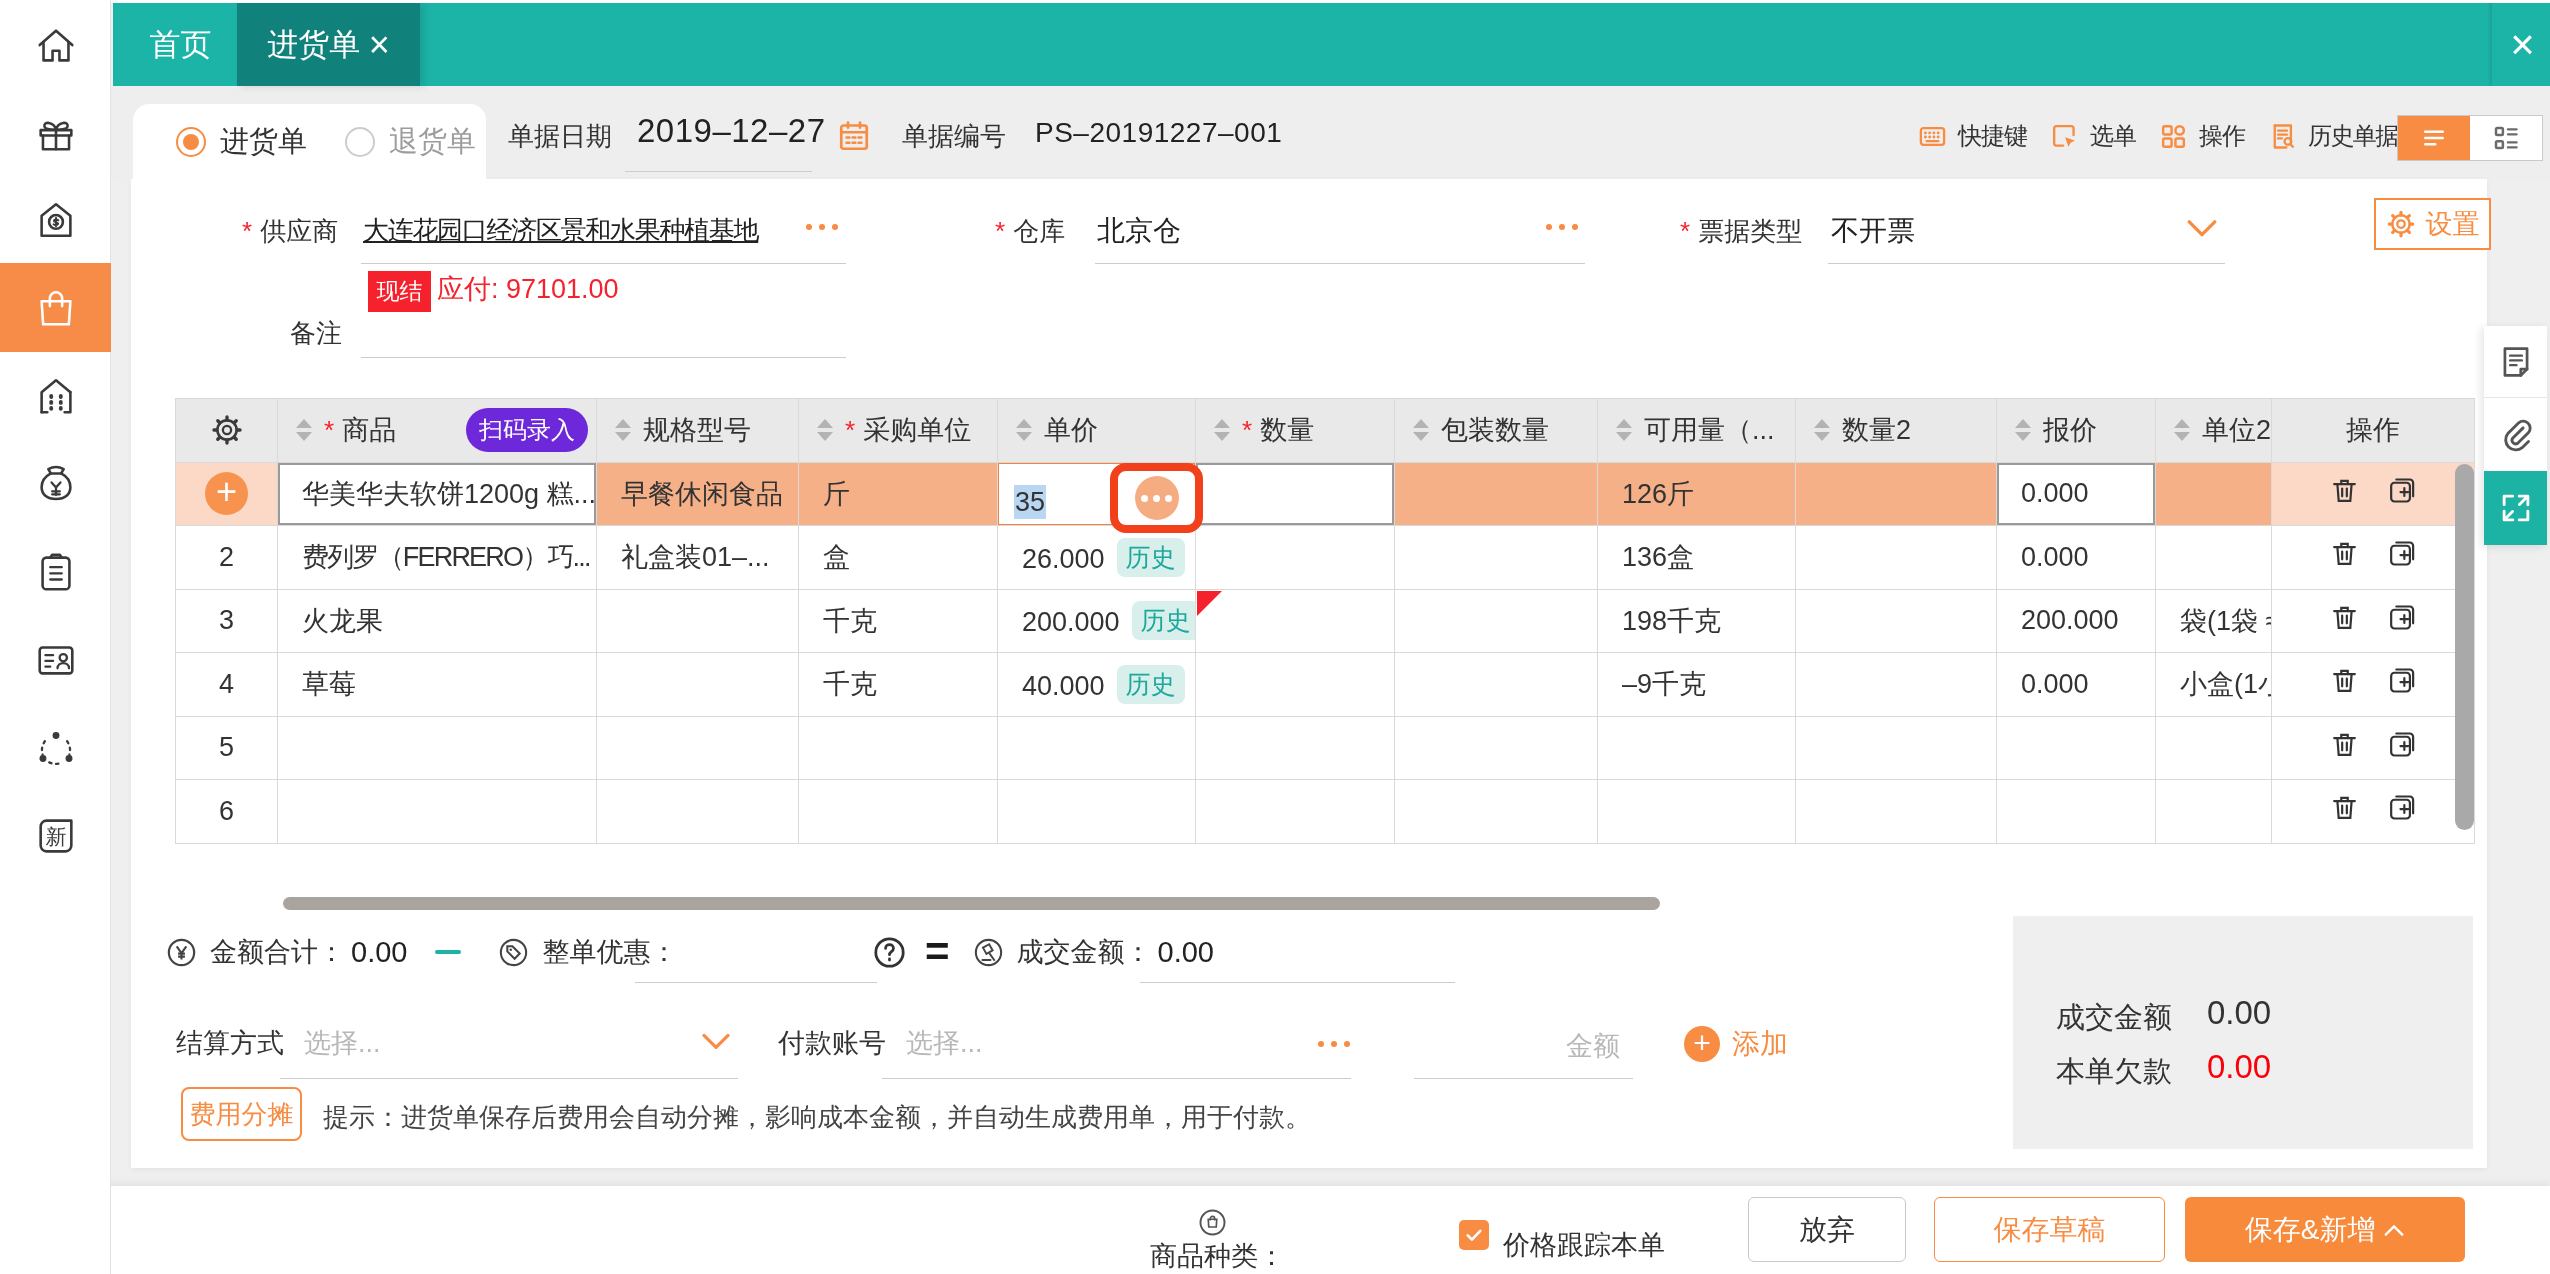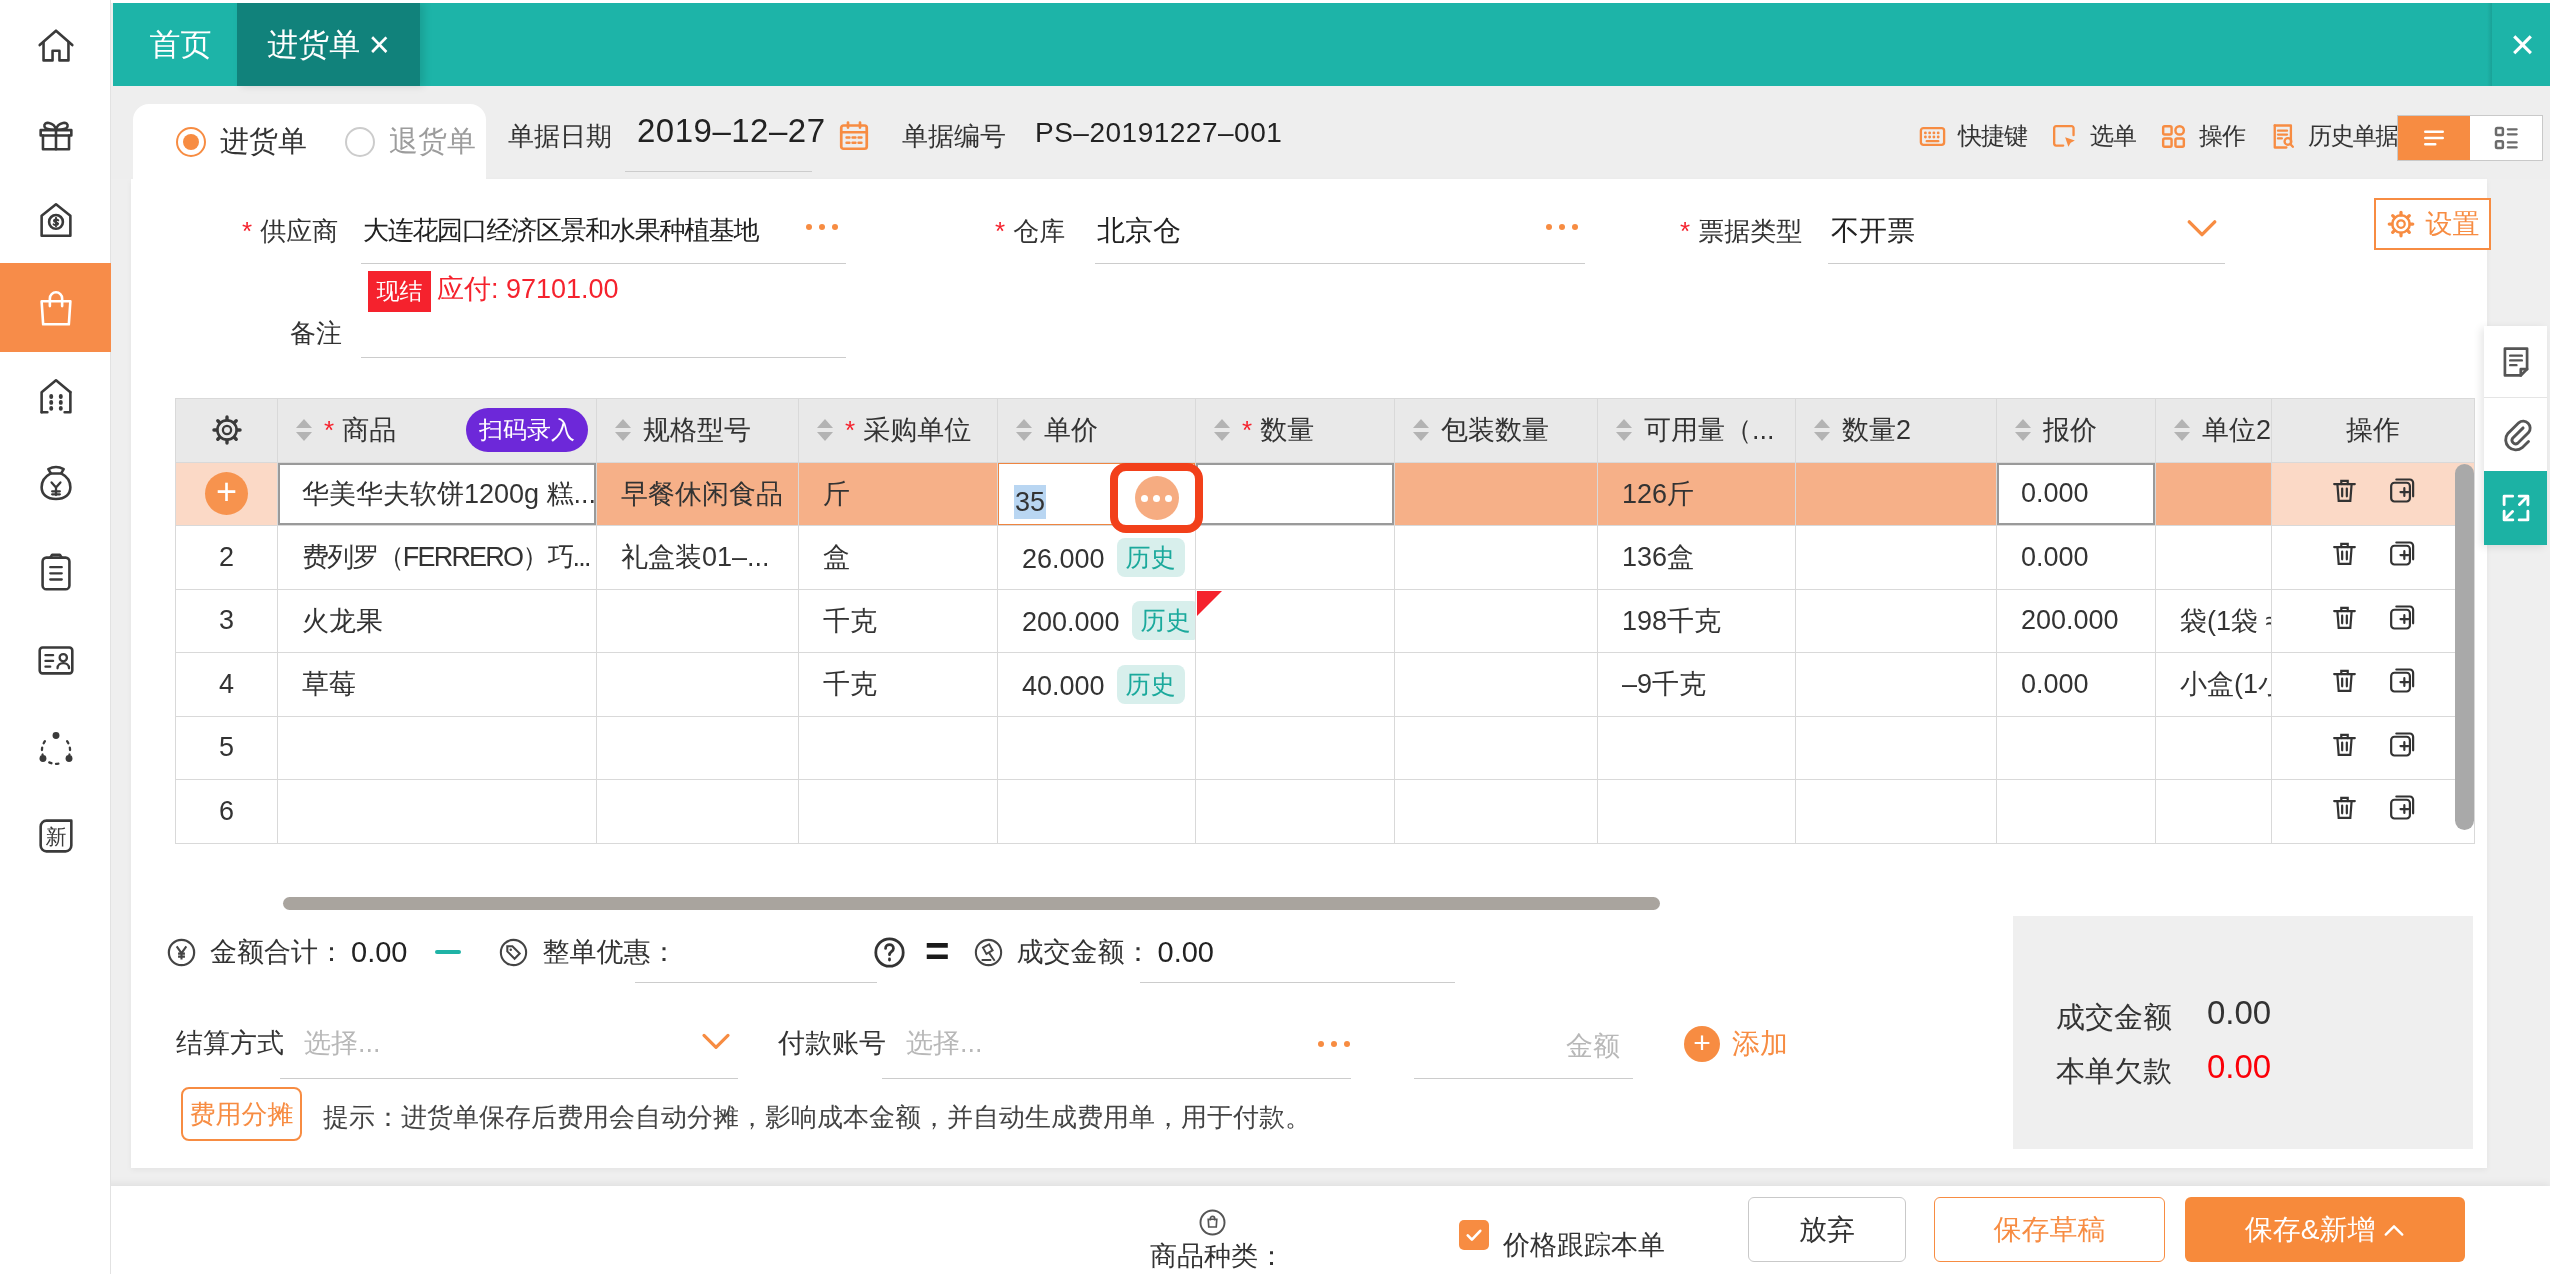--- a/index.html
+++ b/index.html
@@ -230,21 +230,21 @@
       <span style="width:72px;height:44px;display:flex;align-items:center;justify-content:center;">
         <svg width="30" height="30" viewBox="0 0 24 24" fill="none" stroke="#6b6b6b" stroke-width="2" stroke-linecap="round">
           <rect x="4" y="4" width="5.5" height="5.5" rx="1"></rect>
           <rect x="4" y="14.5" width="5.5" height="5.5" rx="1"></rect>
           <path d="M13.5 5h7M13.5 9h7M13.5 15.5h7M13.5 19.5h7" stroke-width="1.8"></path>
         </svg>
       </span>
   </div>
 
   <div class="abs" style="left:242px;top:214px;"><span class="star">*</span><span class="lab">供应商</span></div>
-  <div class="abs" style="left:363px;top:213px;font-size:26px;color:#222;letter-spacing:-1.3px;">大连花园口经济区景和水果种植基地</div>
+  <div class="abs" style="left:363px;top:213px;font-size:26px;color:#222;letter-spacing:-1.3px;text-decoration:underline;">大连花园口经济区景和水果种植基地</div>
   <div class="abs dots3" style="left:806px;top:224px;">
       <i></i>
       <i></i>
       <i></i>
     </div>
   <div class="abs field-line" style="left:361px;top:263px;width:485px;"></div>
   <div class="abs" id="chipxj" style="left:368px;top:271px;width:63px;height:41px;background:#f5222d;color:#fff;font-size:23px;display:flex;align-items:center;justify-content:center;">现结</div>
   <div class="abs red" style="left:437px;top:271px;font-size:27px;">应付: 97101.00</div>
   <div class="abs" style="left:290px;top:316px;"><span class="lab">备注</span></div>
   <div class="abs field-line" style="left:361px;top:357px;width:485px;"></div>

